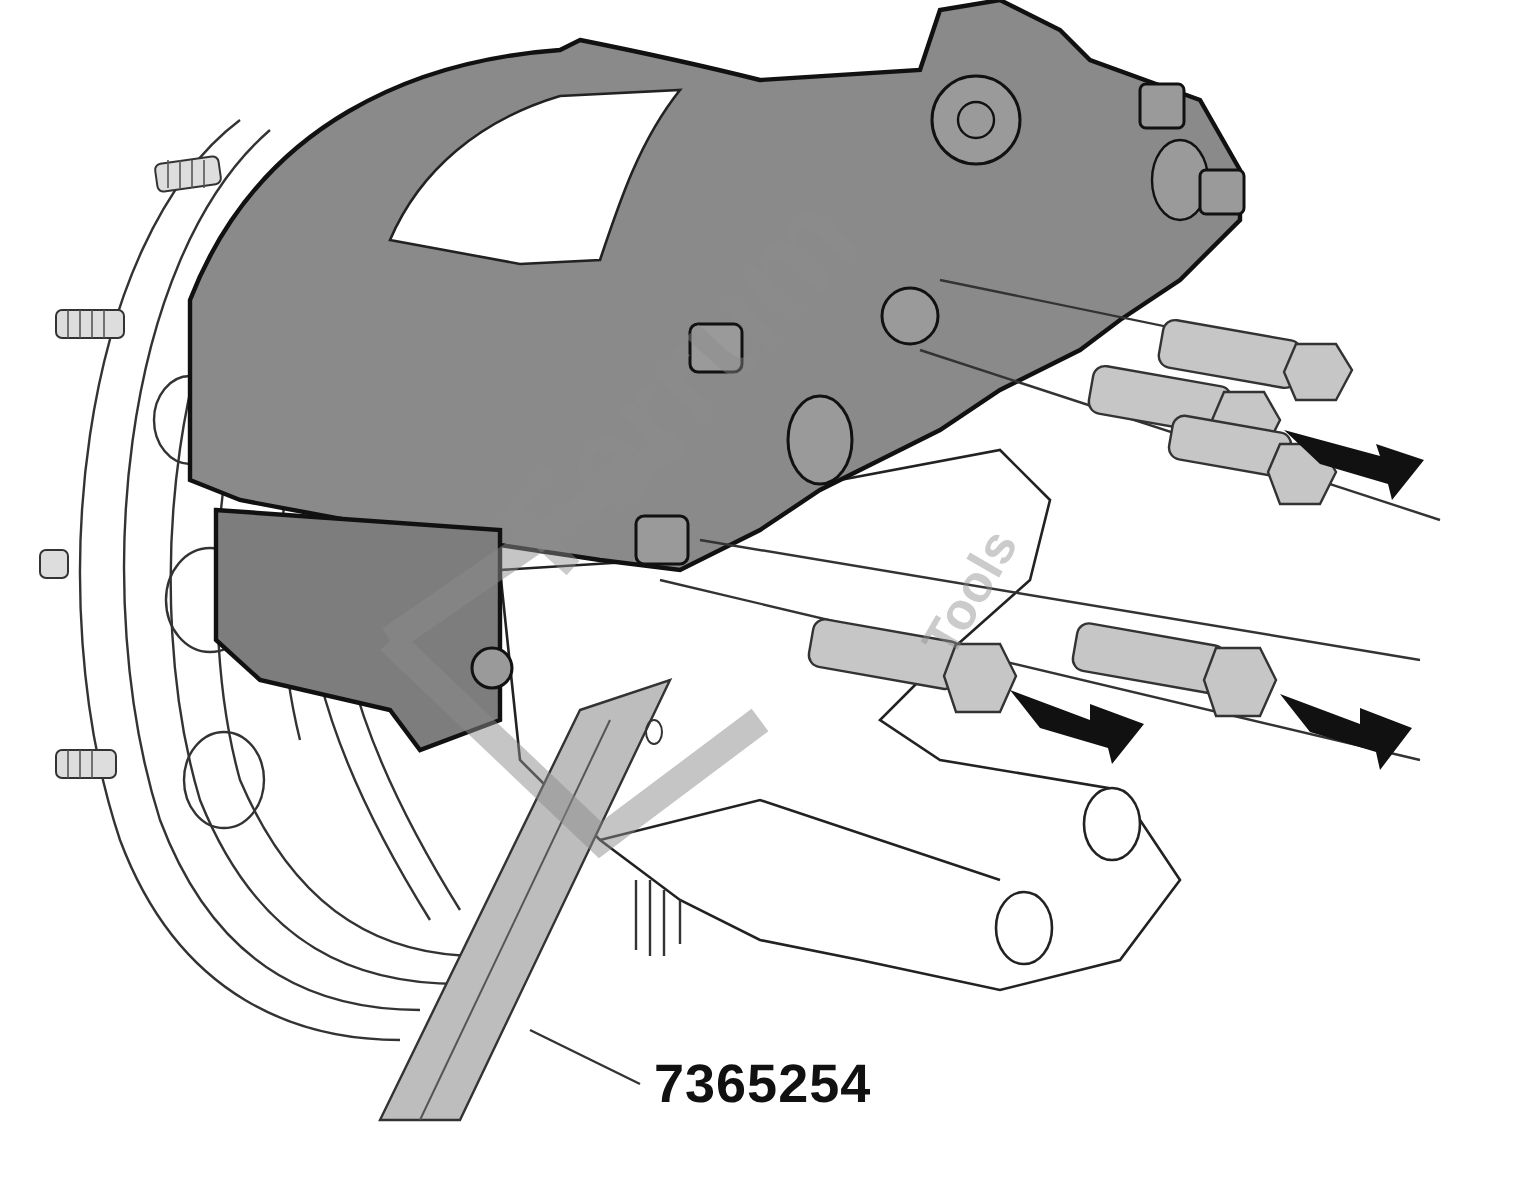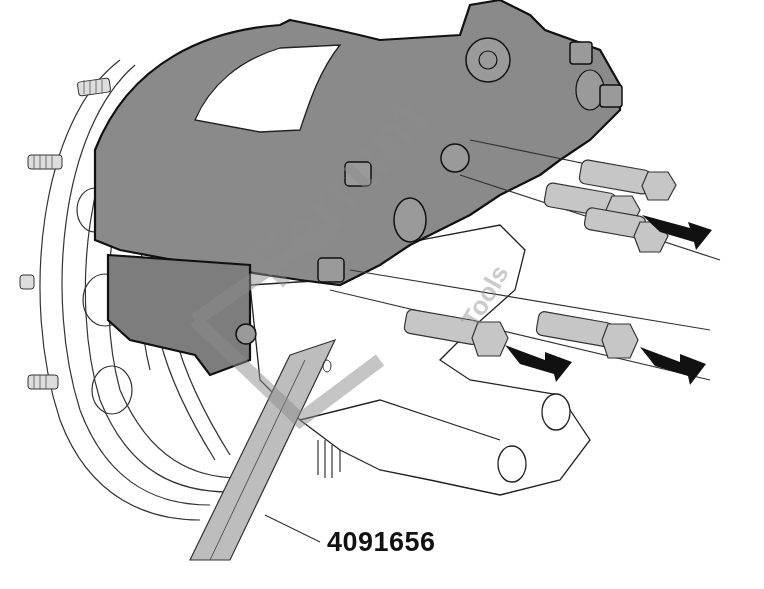--- a/index.html
+++ b/index.html
@@ -133,13 +133,13 @@
   </g>
 
   <g fill="none" stroke="rgba(140,140,140,0.5)" stroke-width="14">
     <path d="M195,320 L340,220 M195,320 L300,420 L380,360"></path>
   </g>
 </svg>
 </div>
 
 <div class="watermark-text">Ferrum</div>
 <div class="watermark-sub">Tools</div>
-<div class="label-tool">4091656</div>
+<div class="label-tool">7365254</div>
 
 </body></html>

